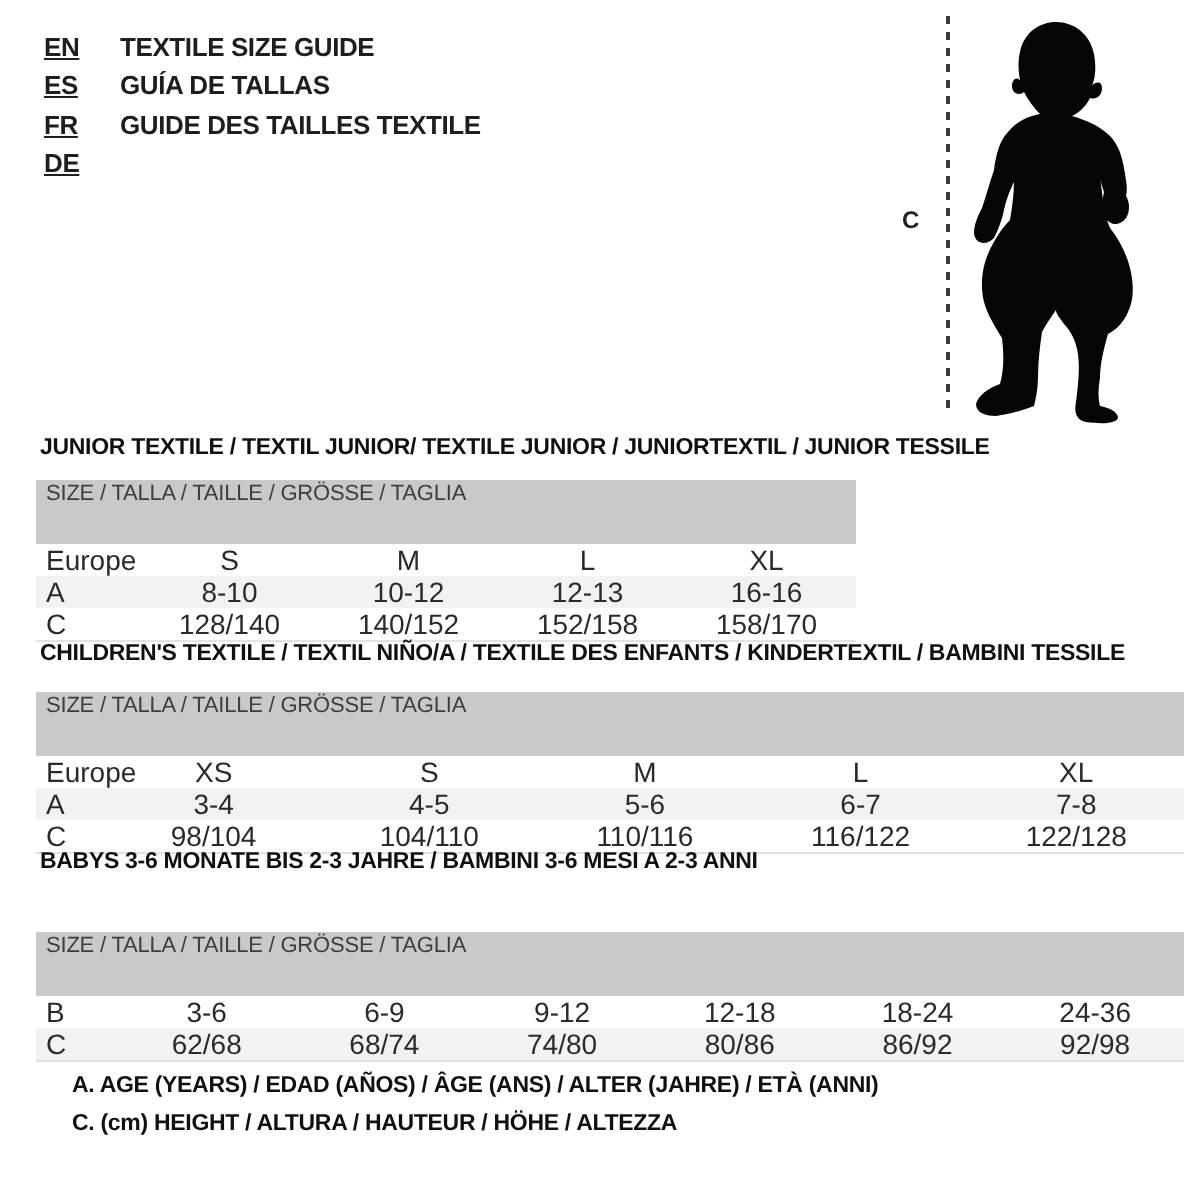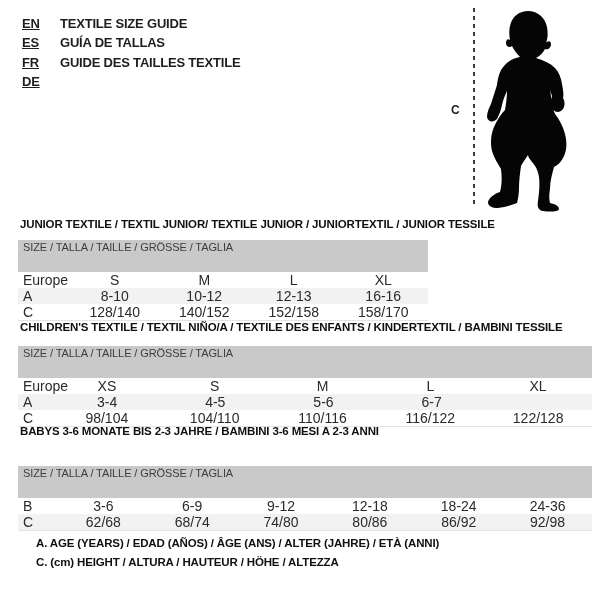--- a/index.html
+++ b/index.html
@@ -102,20 +102,21 @@
     <div class="tcell">M</div>
     <div class="tcell">L</div>
     <div class="tcell">XL</div>
   </div>
   <div class="trow striped">
     <div class="tlabel">A</div>
     <div class="tcell">3-4</div>
     <div class="tcell">4-5</div>
     <div class="tcell">5-6</div>
     <div class="tcell">6-7</div>
+    <div class="tcell">7-8</div>
   </div>
   <div class="trow">
     <div class="tlabel">C</div>
     <div class="tcell">98/104</div>
     <div class="tcell">104/110</div>
     <div class="tcell">110/116</div>
     <div class="tcell">116/122</div>
     <div class="tcell">122/128</div>
   </div>
 </div>

